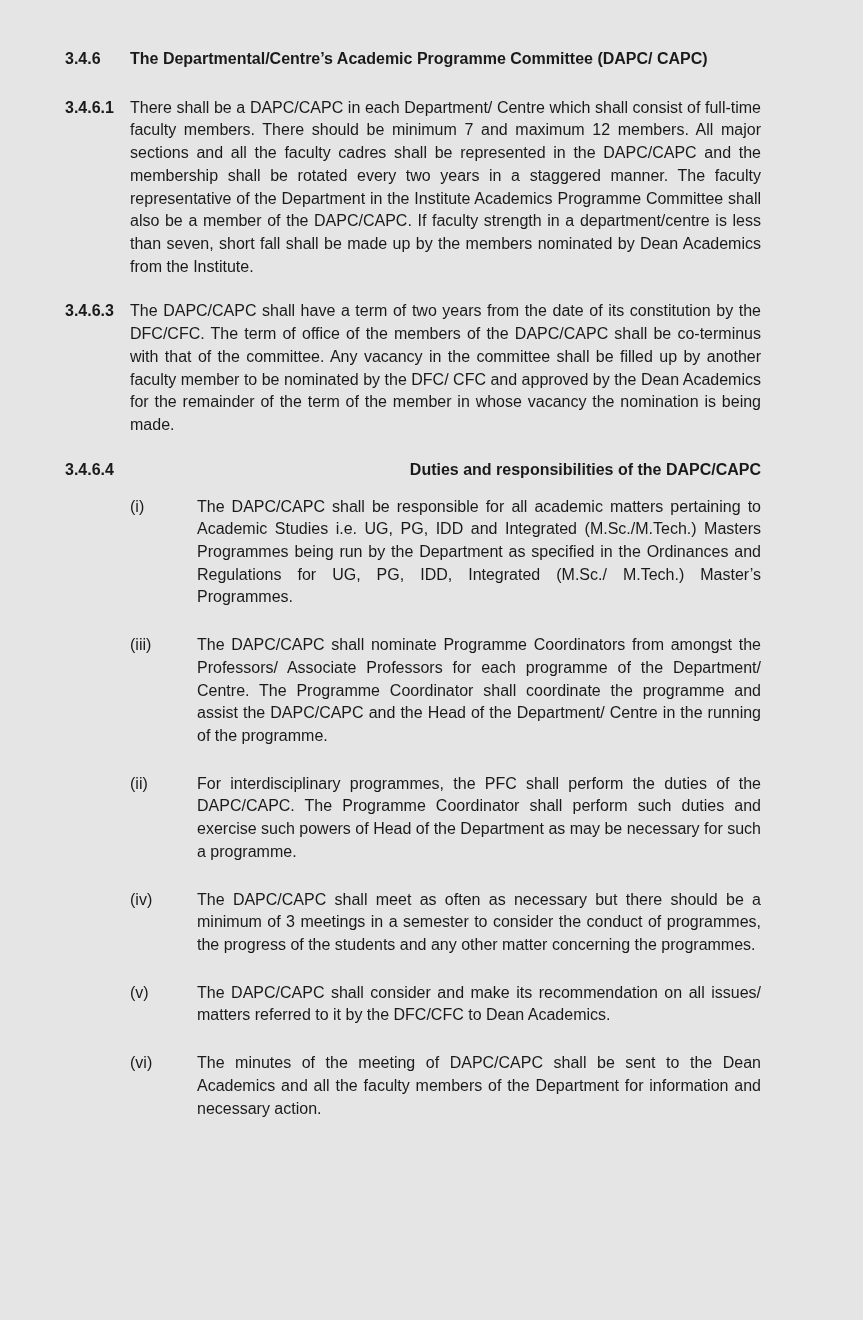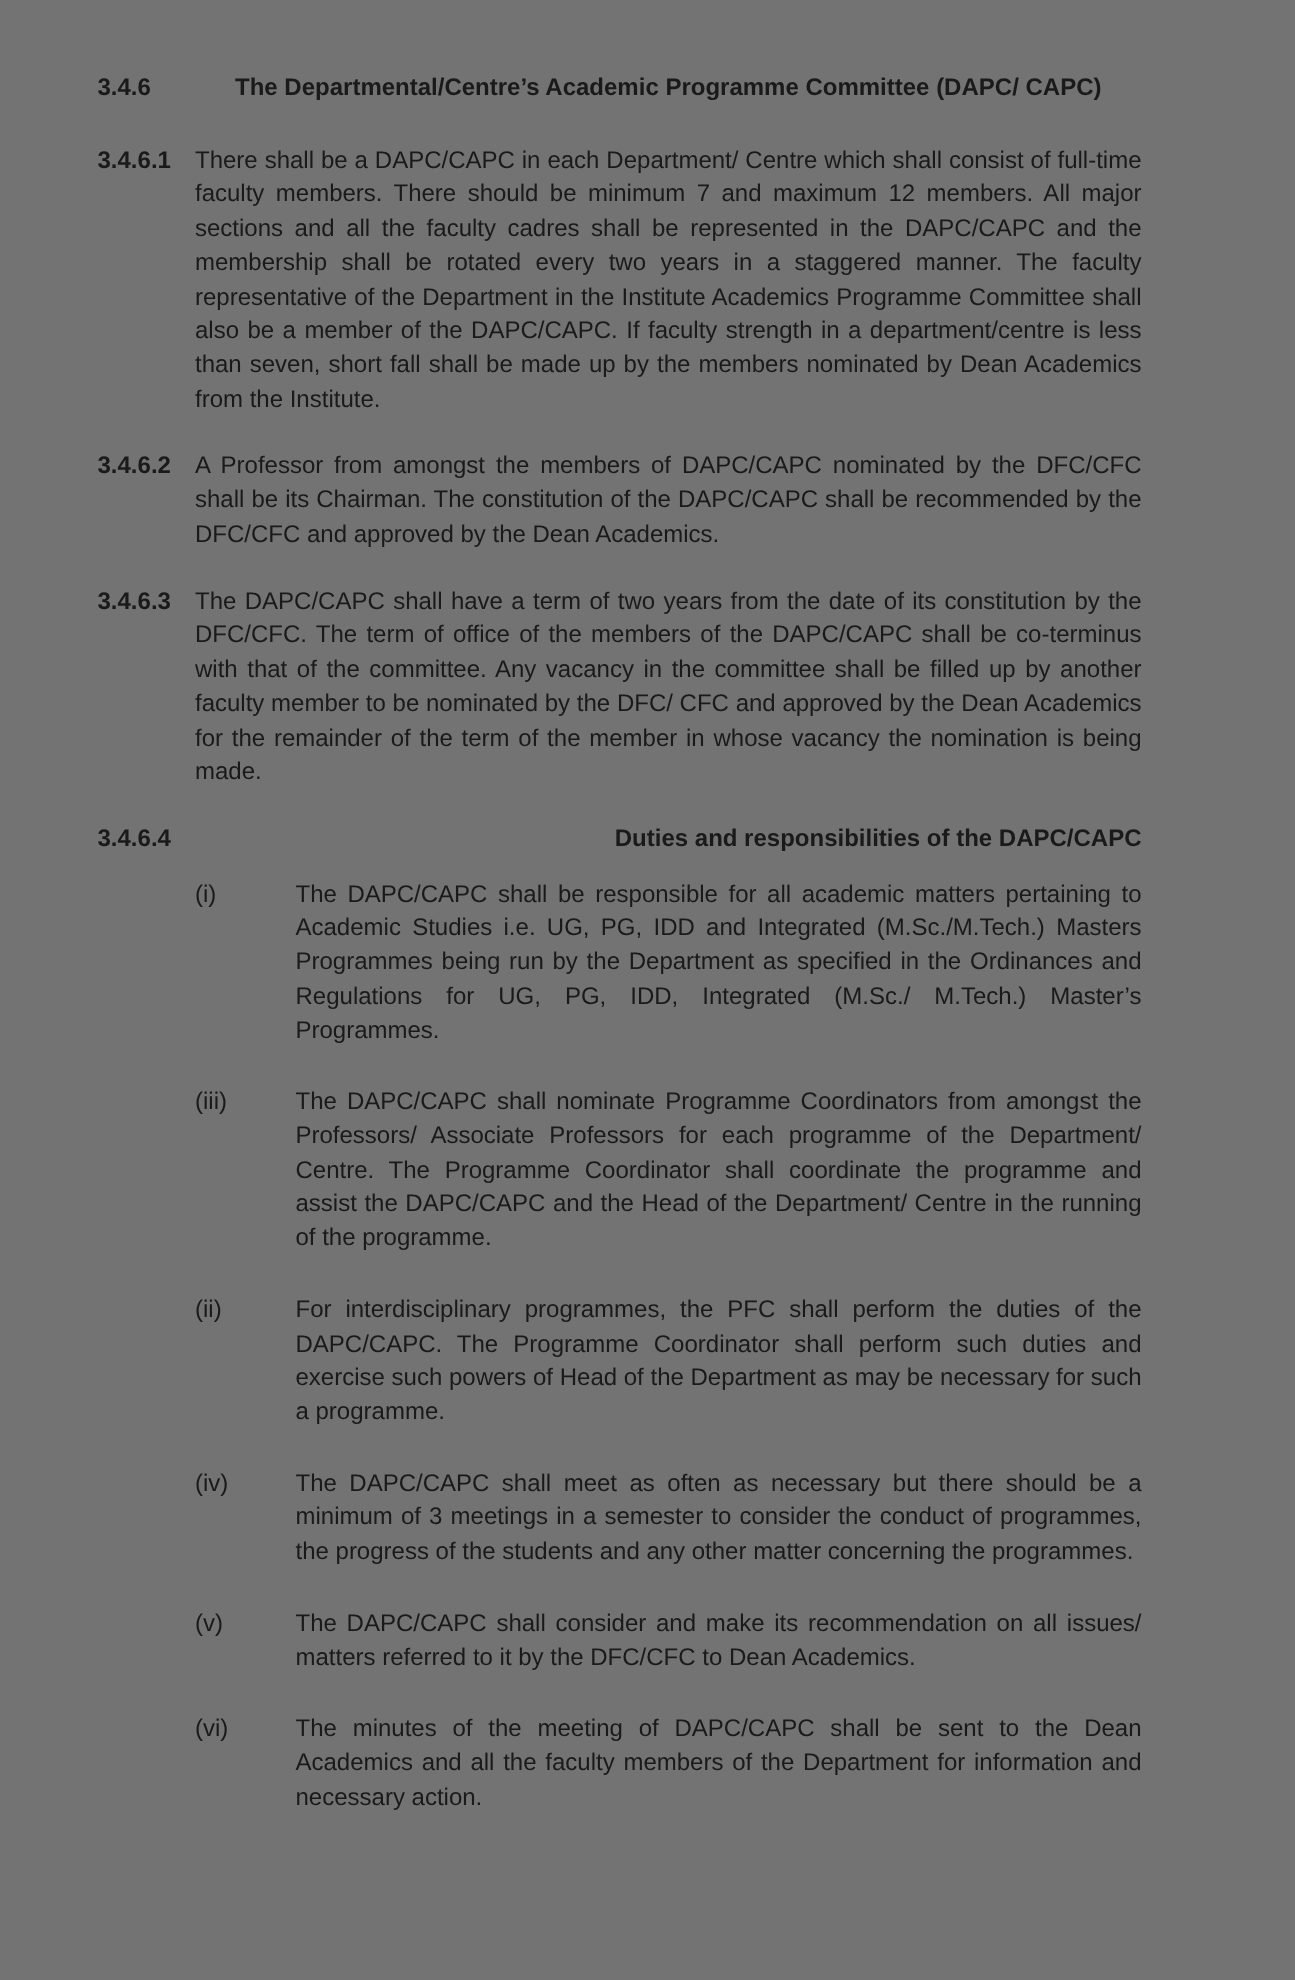--- a/index.html
+++ b/index.html
@@ -12,41 +12,41 @@
     min-height: 1320px;
     font-family: "Liberation Sans", "DejaVu Sans", sans-serif;
     color: #1a1a1a;
     -webkit-font-smoothing: antialiased;
   }
   .page {
     box-sizing: border-box;
     width: 863px;
     min-height: 1320px;
     padding: 48px 102px 40px 65px;
-    background: #737373;
+    background: #e5e5e5;
   }
   .para {
     display: flex;
     align-items: flex-start;
     margin-bottom: 22px;
     font-size: 16px;
     line-height: 1.42;
   }
   .para .num {
     flex: 0 0 65px;
     font-weight: bold;
     white-space: nowrap;
   }
   .para .body-text {
     flex: 1 1 auto;
     text-align: justify;
   }
   .para.heading .body-text {
     font-weight: bold;
-    text-align: center;
+    text-align: left;
   }
   .para.subheading {
     margin-bottom: 14px;
   }
   .para.subheading .body-text {
     font-weight: bold;
     text-align: right;
   }
   .duty-list {
     margin-left: 65px;
@@ -80,24 +80,20 @@
     <div class="body-text">The Departmental/Centre’s Academic Programme Committee (DAPC/ CAPC)</div>
   </div>
 
   <div class="spacer-after-heading"></div>
 
   <div class="para">
     <div class="num">3.4.6.1</div>
     <div class="body-text">There shall be a DAPC/CAPC in each Department/ Centre which shall consist of full-time faculty members. There should be minimum 7 and maximum 12 members. All major sections and all the faculty cadres shall be represented in the DAPC/CAPC and the membership shall be rotated every two years in a staggered manner.  The faculty representative of the Department in the Institute Academics Programme Committee shall also be a member of the DAPC/CAPC. If faculty strength in a department/centre is less than seven, short fall shall be made up by the members nominated by Dean Academics from the Institute.</div>
   </div>
 
-  <div class="para">
-    <div class="num">3.4.6.2</div>
-    <div class="body-text">A Professor from amongst the members of DAPC/CAPC nominated by the DFC/CFC shall be its Chairman. The constitution of the DAPC/CAPC shall be recommended by the DFC/CFC and approved by the Dean Academics.</div>
-  </div>
 
   <div class="para">
     <div class="num">3.4.6.3</div>
     <div class="body-text">The DAPC/CAPC shall have a term of two years from the date of its constitution by the DFC/CFC. The term of office of the members of the DAPC/CAPC shall be co-terminus with that of the committee. Any vacancy in the committee shall be filled up by another faculty member to be nominated by the DFC/ CFC and approved by the Dean Academics for the remainder of the term of the member in whose vacancy the nomination is being made.</div>
   </div>
 
   <div class="para subheading">
     <div class="num">3.4.6.4</div>
     <div class="body-text">Duties and responsibilities of the DAPC/CAPC</div>
   </div>

